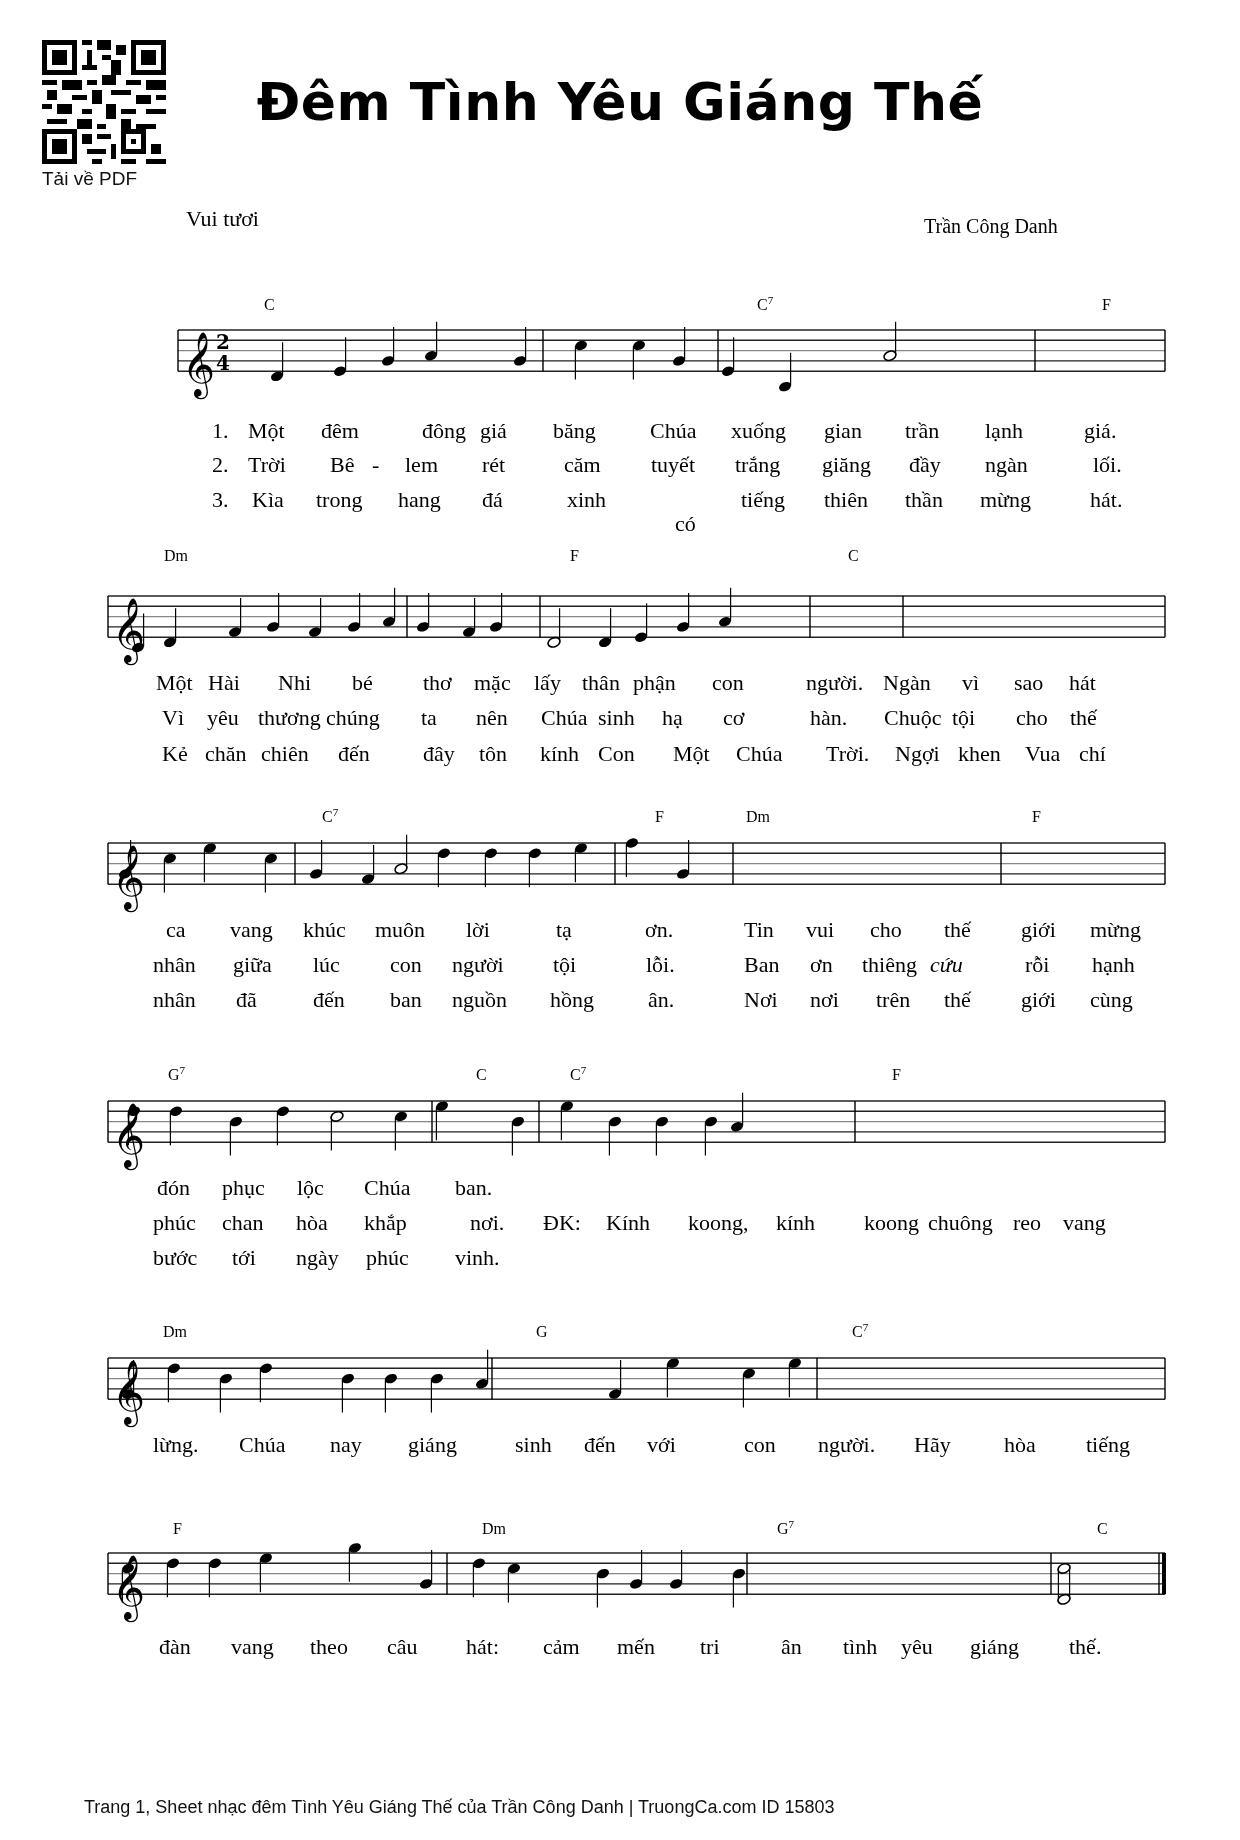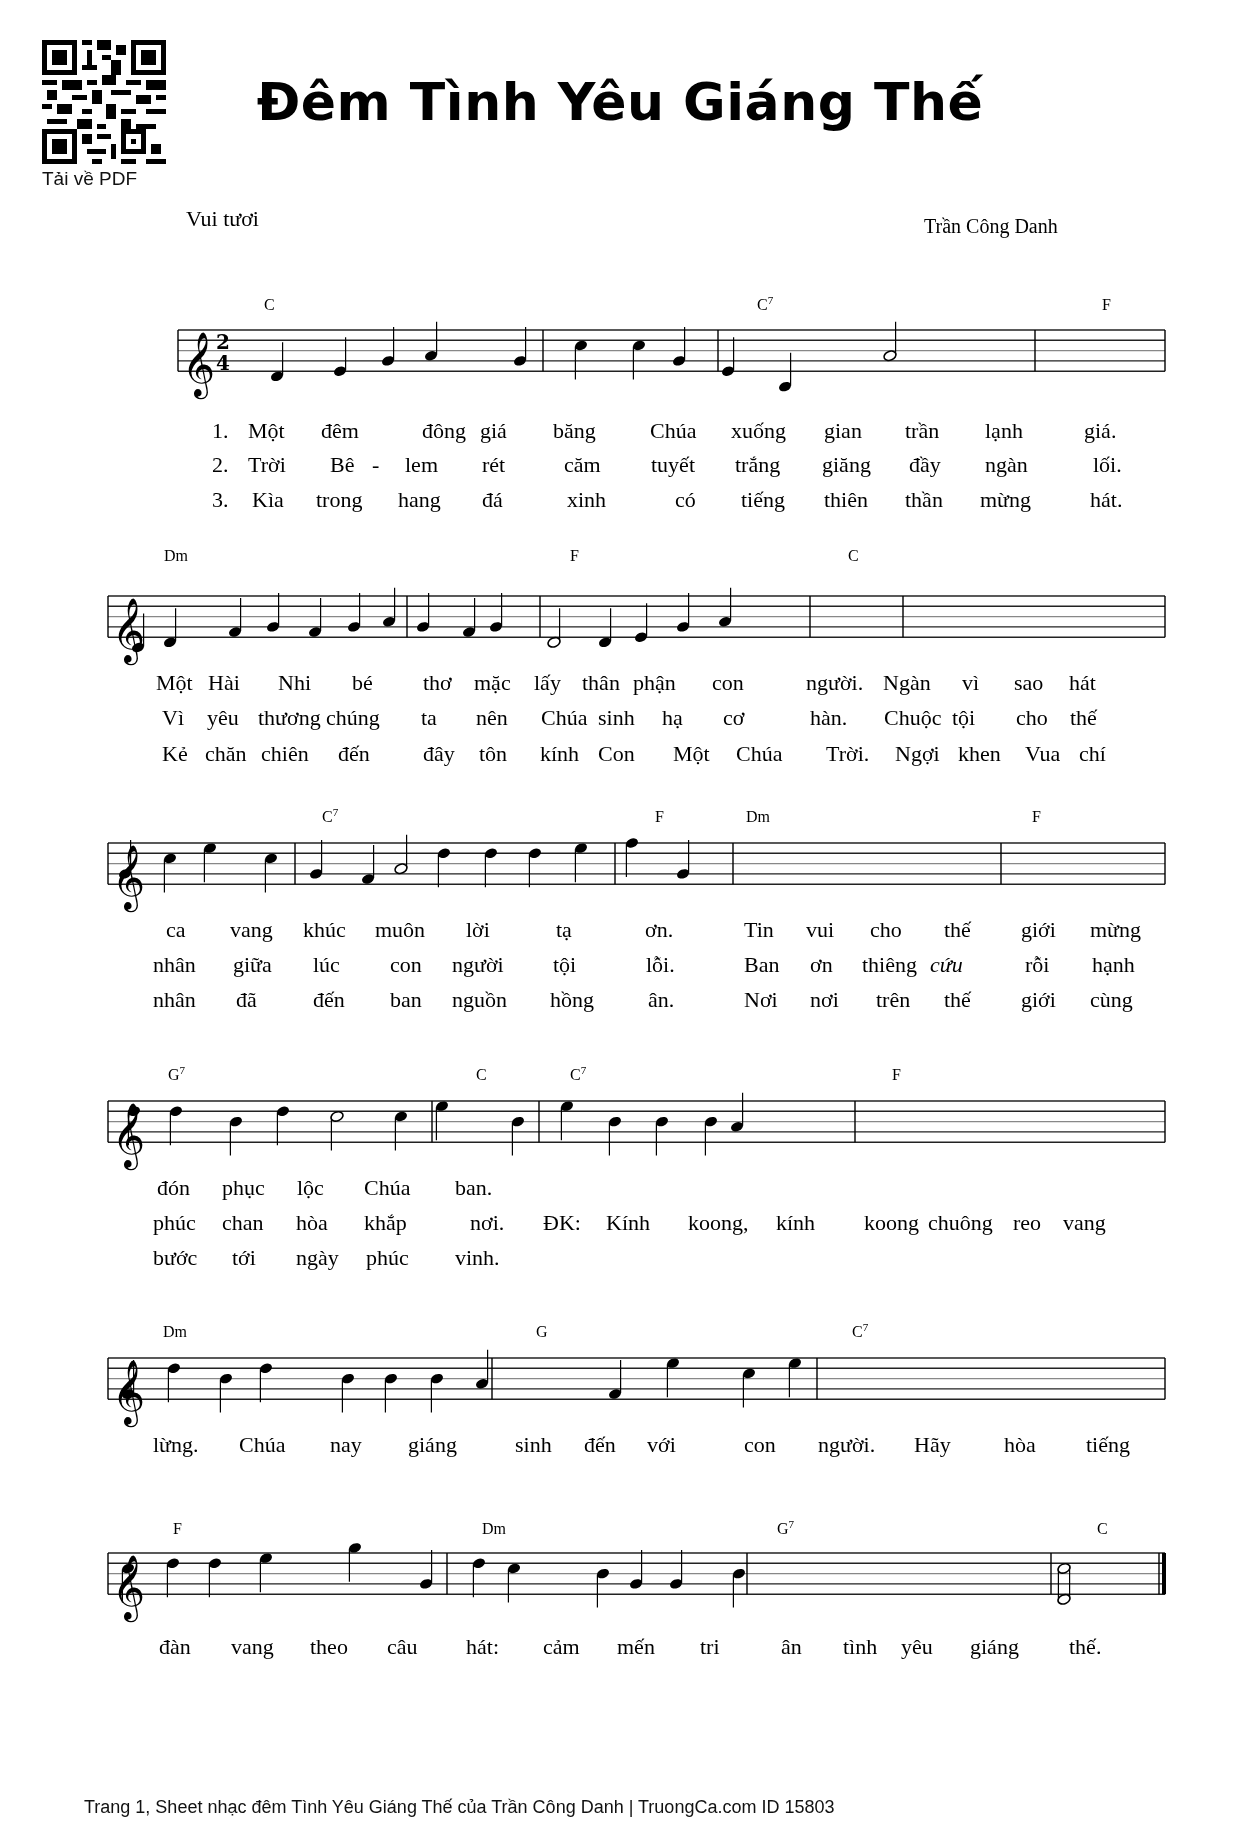--- a/index.html
+++ b/index.html
@@ -153,21 +153,21 @@
         <span style="left: 985px;">ngàn</span>
         <span style="left: 1093px;">lối.</span>
       </div>
       <div class="lyric-line" style="top: 487px;">
         <span style="left: 212px;">3.</span>
         <span style="left: 252px;">Kìa</span>
         <span style="left: 316px;">trong</span>
         <span style="left: 398px;">hang</span>
         <span style="left: 482px;">đá</span>
         <span style="left: 567px;">xinh</span>
-        <span style="left: 675px;">có</span>
+        <span style="left: 675px; margin-top: 24px;">có</span>
         <span style="left: 741px;">tiếng</span>
         <span style="left: 824px;">thiên</span>
         <span style="left: 905px;">thần</span>
         <span style="left: 980px;">mừng</span>
         <span style="left: 1090px;">hát.</span>
       </div>
     </div>
     <div class="system" style="top: 0px;">
       <svg width="1240" height="1840" style="pointer-events: none;">
         <line x1="108" y1="596" x2="1165" y2="596" stroke="#222" stroke-width="1.4"></line>

